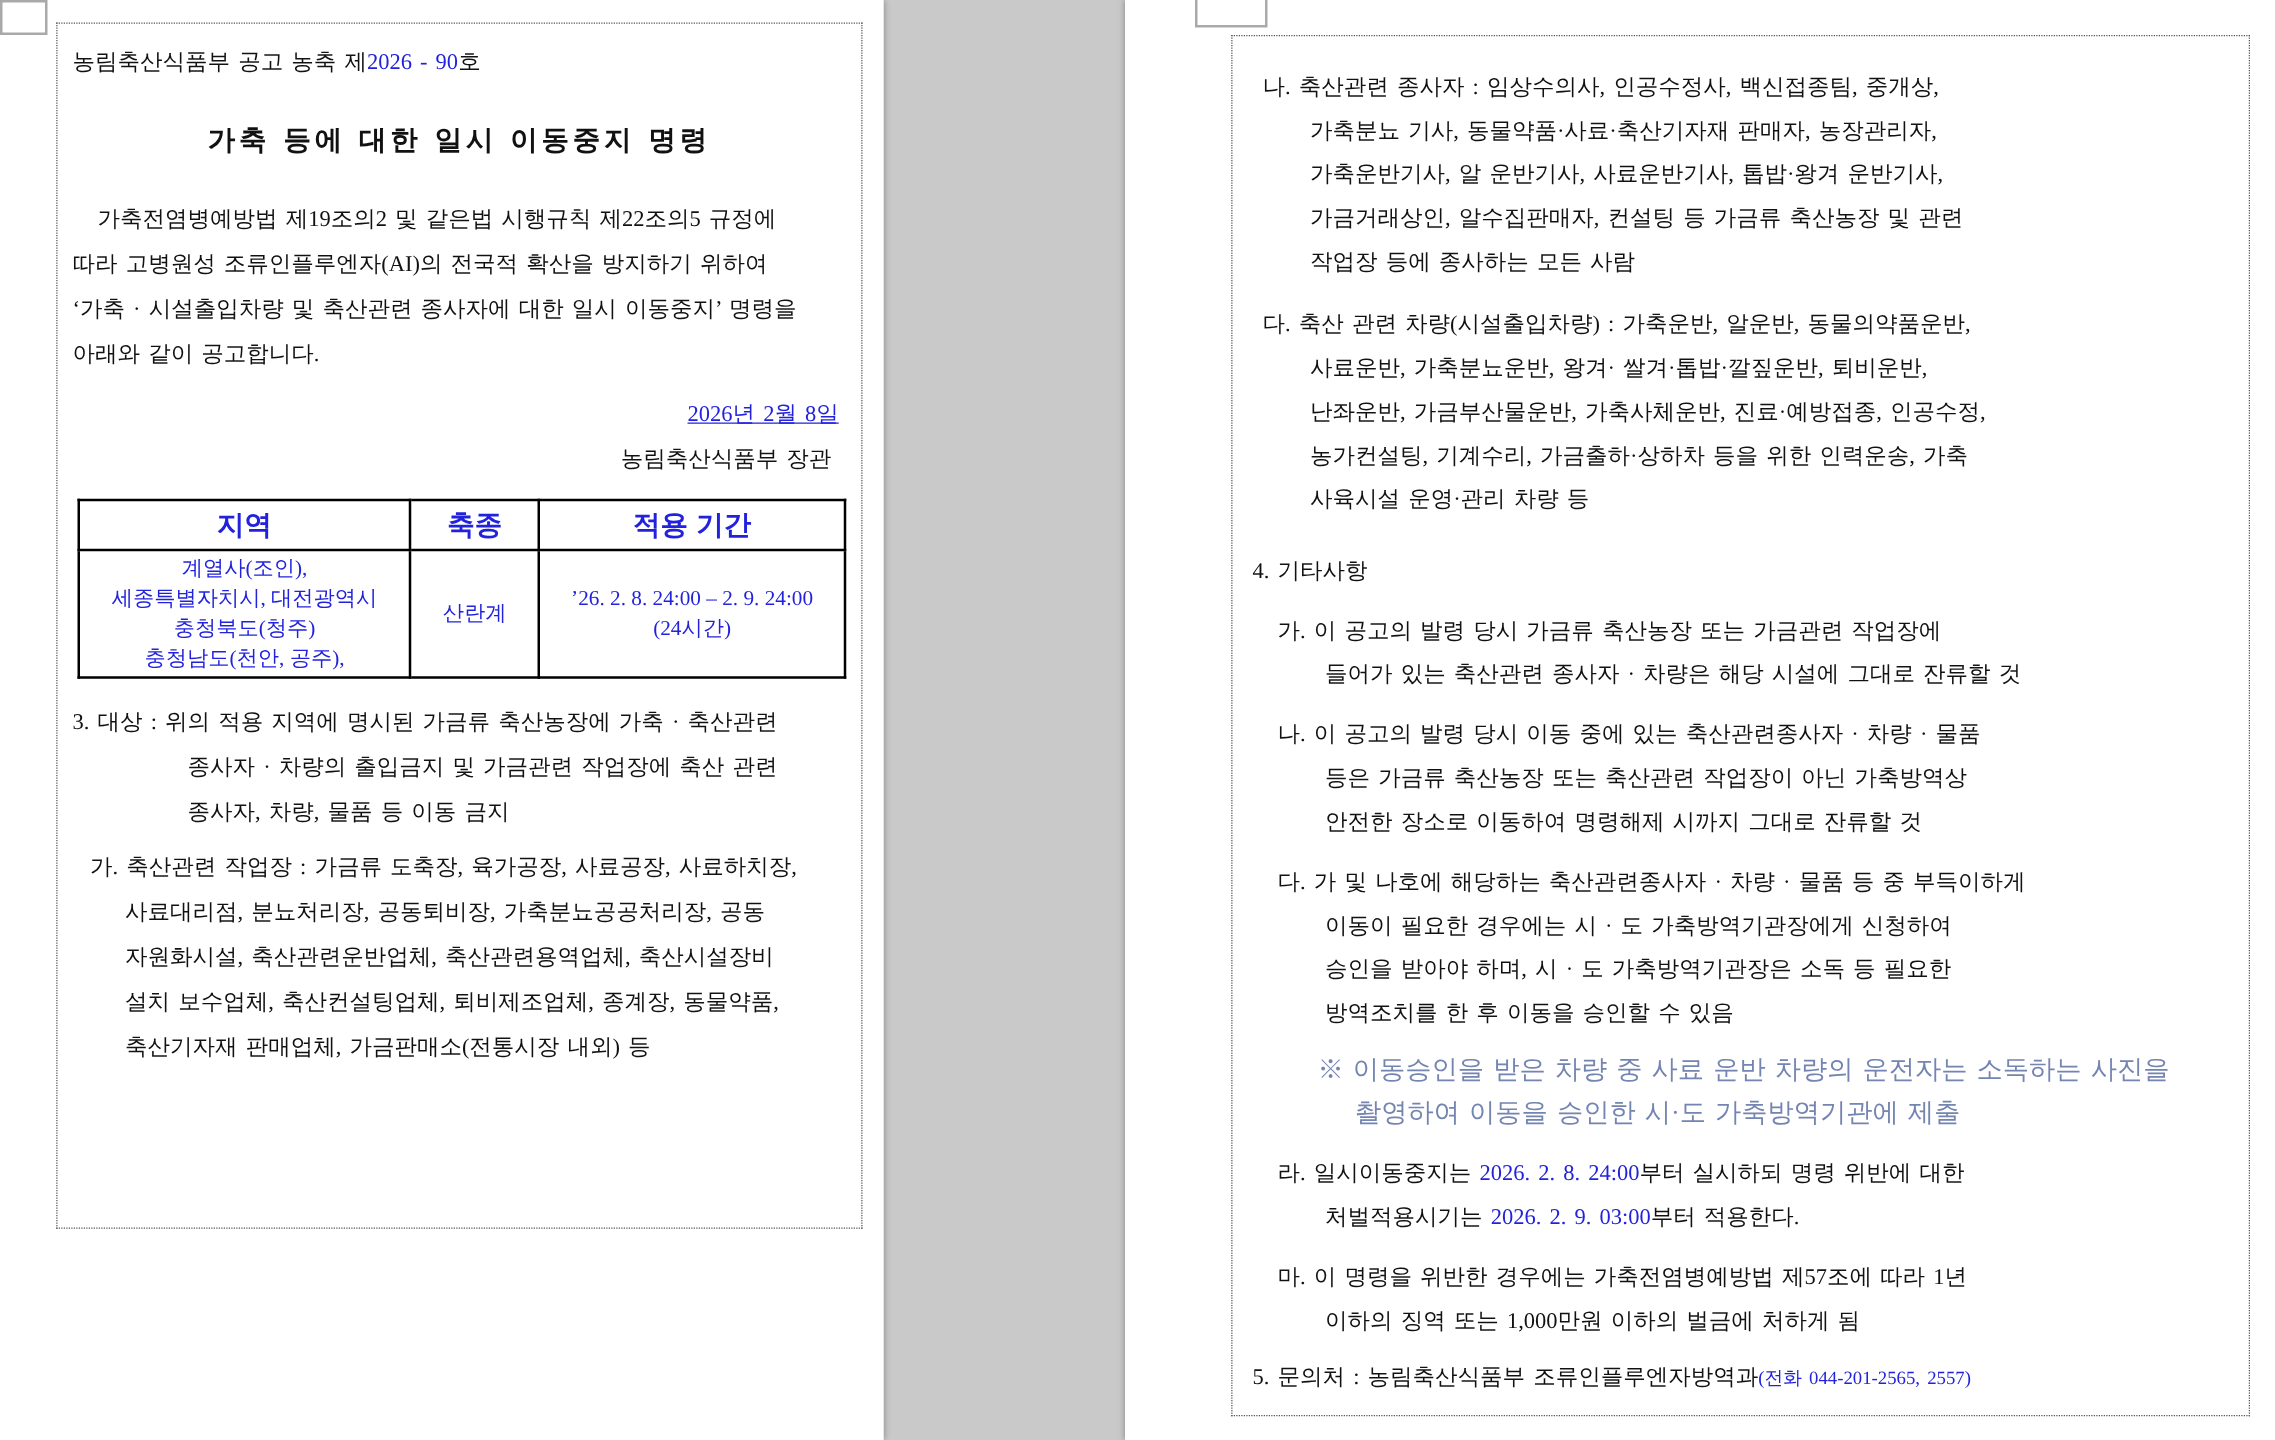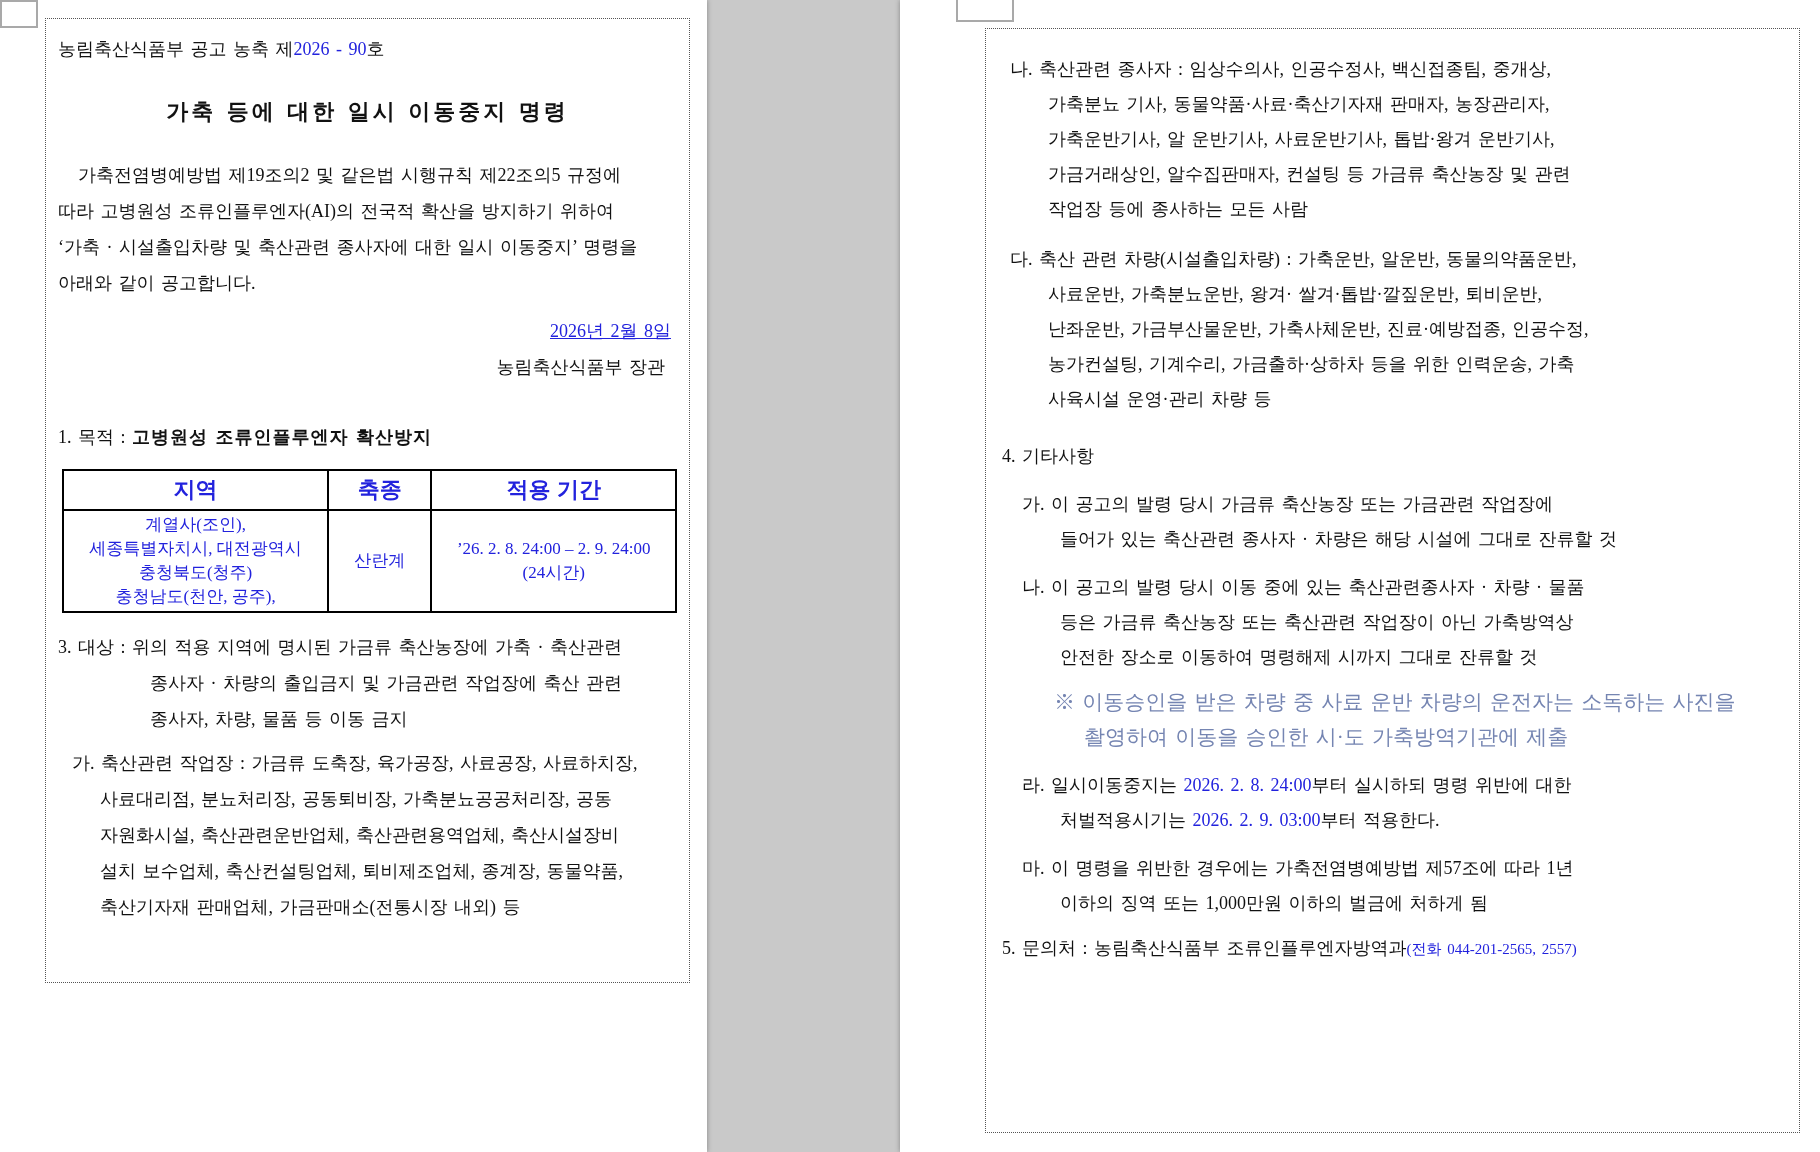--- a/index.html
+++ b/index.html
@@ -68,21 +68,20 @@
     <div class="line doc-title">가축 등에 대한 일시 이동중지 명령</div>
 
     <div class="line intro">가축전염병예방법 제19조의2 및 같은법 시행규칙 제22조의5 규정에
 따라 고병원성 조류인플루엔자(AI)의 전국적 확산을 방지하기 위하여
 ‘가축 · 시설출입차량 및 축산관련 종사자에 대한 일시 이동중지’ 명령을
 아래와 같이 공고합니다.</div>
 
     <div class="line right date-line">2026년 2월 8일</div>
     <div class="line right signer-line">농림축산식품부 장관</div>
 
-    <div class="line sec1"><span>1. 목적 : </span><b>고병원성 조류인플루엔자 확산방지</b></div>
 
 
     <table class="region">
       <tbody>
           <tr>
         <th class="w1">지역</th>
         <th class="w2">축종</th>
         <th class="w3">적용 기간</th>
       </tr>
       <tr>
@@ -129,20 +128,24 @@
 
     <div class="line etc-title">4. 기타사항</div>
 
     <div class="line etc-item hang38">가. 이 공고의 발령 당시 가금류 축산농장 또는 가금관련 작업장에
 들어가 있는 축산관련 종사자 · 차량은 해당 시설에 그대로 잔류할 것</div>
 
     <div class="line etc-item hang38">나. 이 공고의 발령 당시 이동 중에 있는 축산관련종사자 · 차량 · 물품
 등은 가금류 축산농장 또는 축산관련 작업장이 아닌 가축방역상
 안전한 장소로 이동하여 명령해제 시까지 그대로 잔류할 것</div>
 
+    <div class="line etc-item hang38">다. 가 및 나호에 해당하는 축산관련종사자 · 차량 · 물품 등 중 부득이하게
+이동이 필요한 경우에는 시 · 도 가축방역기관장에게 신청하여
+승인을 받아야 하며, 시 · 도 가축방역기관장은 소독 등 필요한
+방역조치를 한 후 이동을 승인할 수 있음</div>
 
     <div class="line note">※ 이동승인을 받은 차량 중 사료 운반 차량의 운전자는 소독하는 사진을
 촬영하여 이동을 승인한 시·도 가축방역기관에 제출</div>
 
     <div class="line etc-item hang38"><span>라. 일시이동중지는 </span><span class="blue">2026. 2. 8. 24:00</span><span>부터 실시하되 명령 위반에 대한
 처벌적용시기는 </span><span class="blue">2026. 2. 9. 03:00</span><span>부터 적용한다.</span></div>
 
     <div class="line etc-item hang38">마. 이 명령을 위반한 경우에는 가축전염병예방법 제57조에 따라 1년
 이하의 징역 또는 1,000만원 이하의 벌금에 처하게 됨</div>
 

